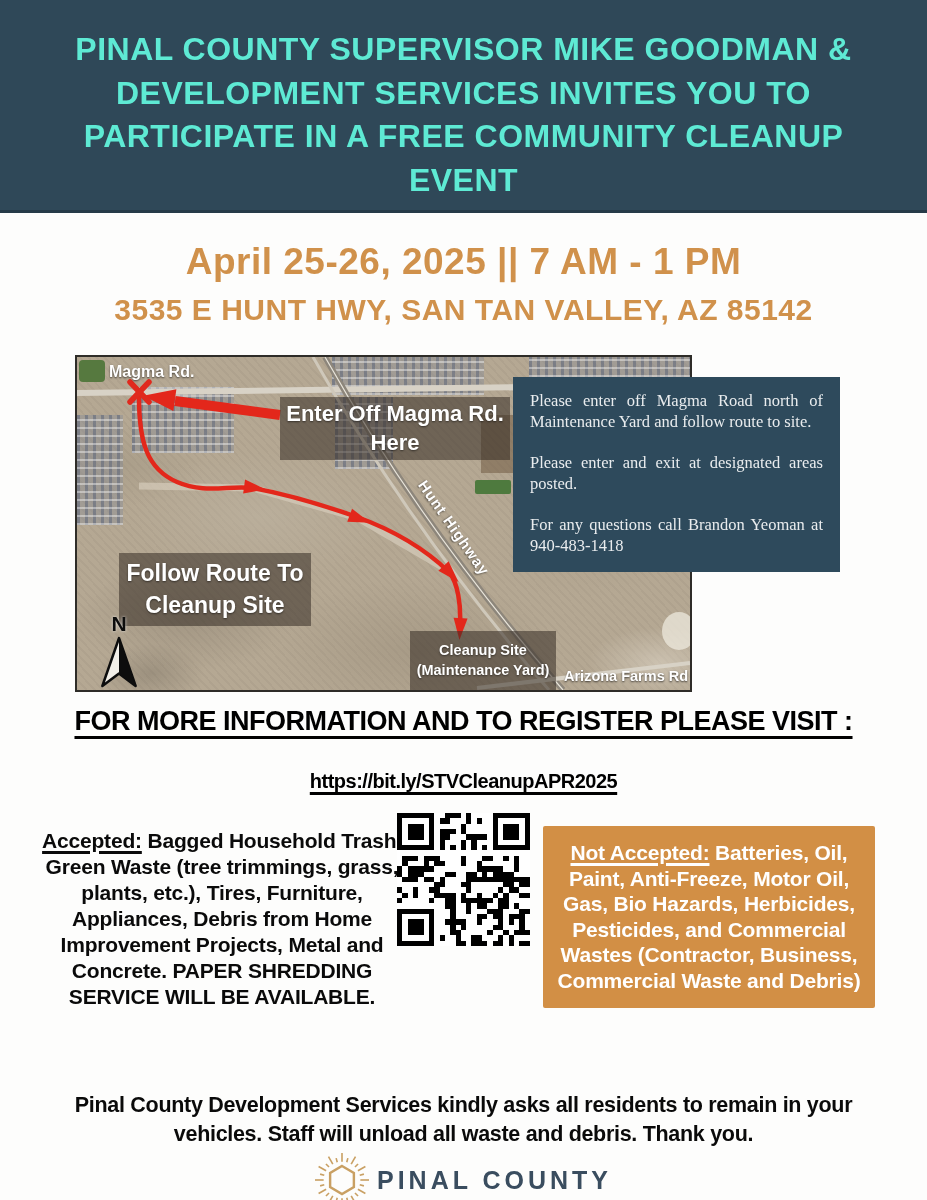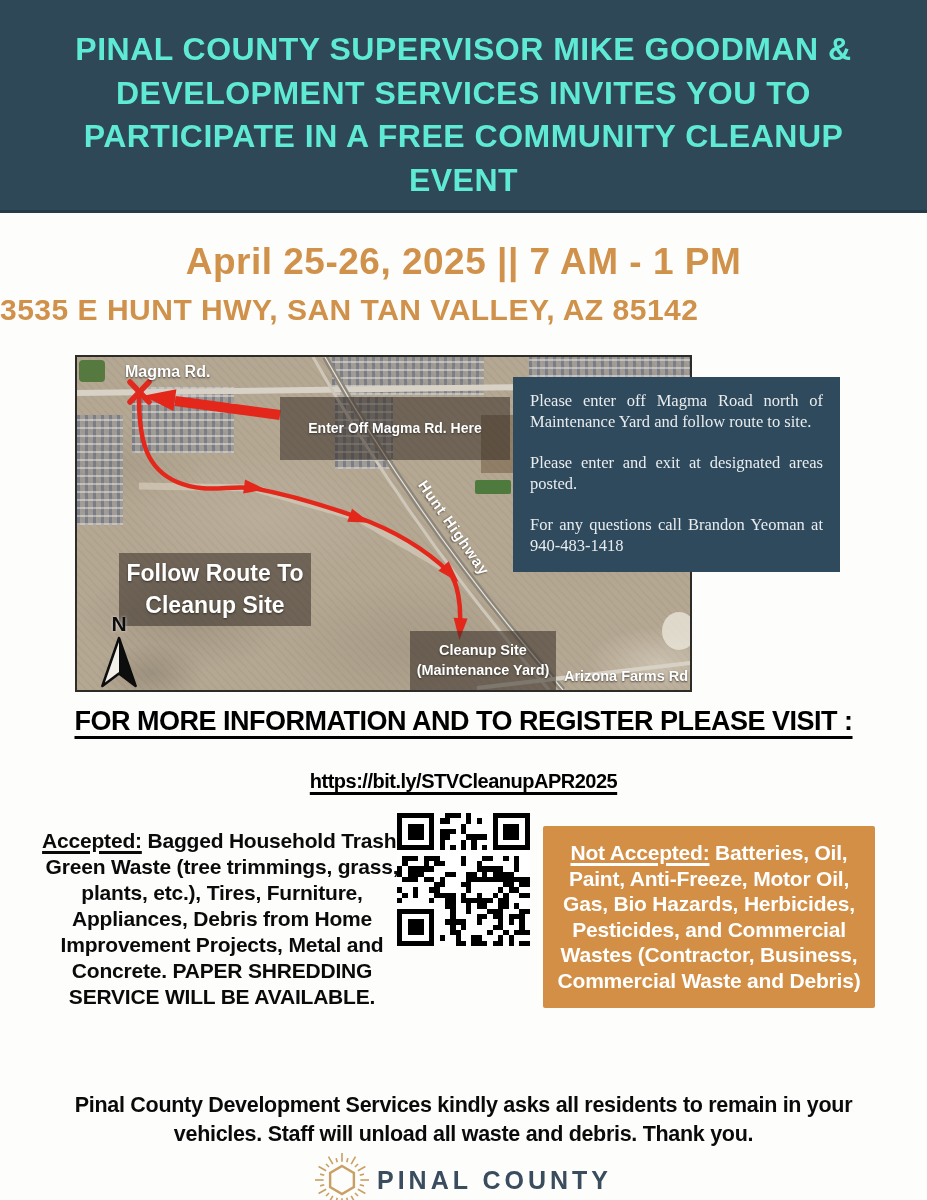--- a/index.html
+++ b/index.html
@@ -13,21 +13,21 @@
     box-sizing:border-box;height:213px;background:#2F4858;
     padding:28px 38px 0;text-align:center;
     border-bottom:3px solid rgba(0,0,0,.18);
   }
   .header h1{
     margin:0;color:#5eead4;font-size:32px;line-height:1.36;font-weight:bold;
     letter-spacing:.5px;
   }
   
   .date{margin:28px 0 0;text-align:center;font-size:37px;font-weight:bold;color:#D0914B;letter-spacing:.5px;}
-  .address{margin:10px 0 0;font-size:30px;font-weight:bold;color:#D0914B;letter-spacing:.5px;}
+  .address{margin:10px 0 0;text-align:center;font-size:30px;font-weight:bold;color:#D0914B;letter-spacing:.5px;}
   
   .map-section{position:relative;height:337px;margin-top:28px;}
   .map{
     position:absolute;left:75px;top:0;width:617px;height:337px;
     box-sizing:border-box;border:2px solid #2e2c28;overflow:hidden;
     background-color:#b5a893;
     background-image:
       radial-gradient(ellipse 200px 100px at 30% 48%, rgba(190,180,162,.55), transparent 65%),
       radial-gradient(ellipse 180px 90px at 18% 78%, rgba(118,108,94,.30), transparent 60%),
       radial-gradient(ellipse 240px 120px at 55% 88%, rgba(138,126,107,.30), transparent 60%),
@@ -46,24 +46,24 @@
   .map-svg{position:absolute;left:0;top:0;}
   .map-label{
     position:absolute;color:#fff;font-weight:bold;
     text-shadow:0 1px 2px rgba(0,0,0,.65);
   }
   .map-box{
     position:absolute;background:rgba(52,44,36,.55);color:#fff;font-weight:bold;
     display:flex;flex-direction:column;align-items:center;justify-content:center;
     text-align:center;text-shadow:0 1px 2px rgba(0,0,0,.5);
   }
-  .box-enter{left:203px;top:40px;width:230px;height:63px;font-size:14px;line-height:1.3;padding:12px 4px;box-sizing:border-box;}
+  .box-enter{left:203px;top:40px;width:230px;height:63px;font-size:22px;line-height:1.3;padding:12px 4px;box-sizing:border-box;}
   .box-follow{left:42px;top:157px;width:192px;height:73px;font-size:23px;line-height:1.35;margin-top:39px;}
   .box-cleanup{left:333px;top:274px;width:146px;height:59px;font-size:14.5px;line-height:1.35;}
-  .lbl-magma{left:48px;top:6px;font-size:16px;}
+  .lbl-magma{left:32px;top:6px;font-size:16px;}
   .lbl-hunt{left:352px;top:120px;font-size:15px;transform:rotate(55deg);transform-origin:left top;letter-spacing:1px;}
   .lbl-azfarms{left:487px;top:311px;font-size:14.5px;white-space:nowrap;}
   .compass{position:absolute;left:14px;top:256px;width:56px;height:80px;text-align:center;}
   .compass .n{font-size:21px;font-weight:bold;color:#0d0d0d;text-shadow:0 0 3px rgba(255,255,255,.8);line-height:1;}
   
   .info-box{
     position:absolute;left:513px;top:22px;width:327px;box-sizing:border-box;
     background:#2E4A5C;color:#e9ecee;padding:13px 17px 15px;z-index:5;
     font-family:"Liberation Serif",serif;font-size:16.5px;line-height:1.3;
   }

